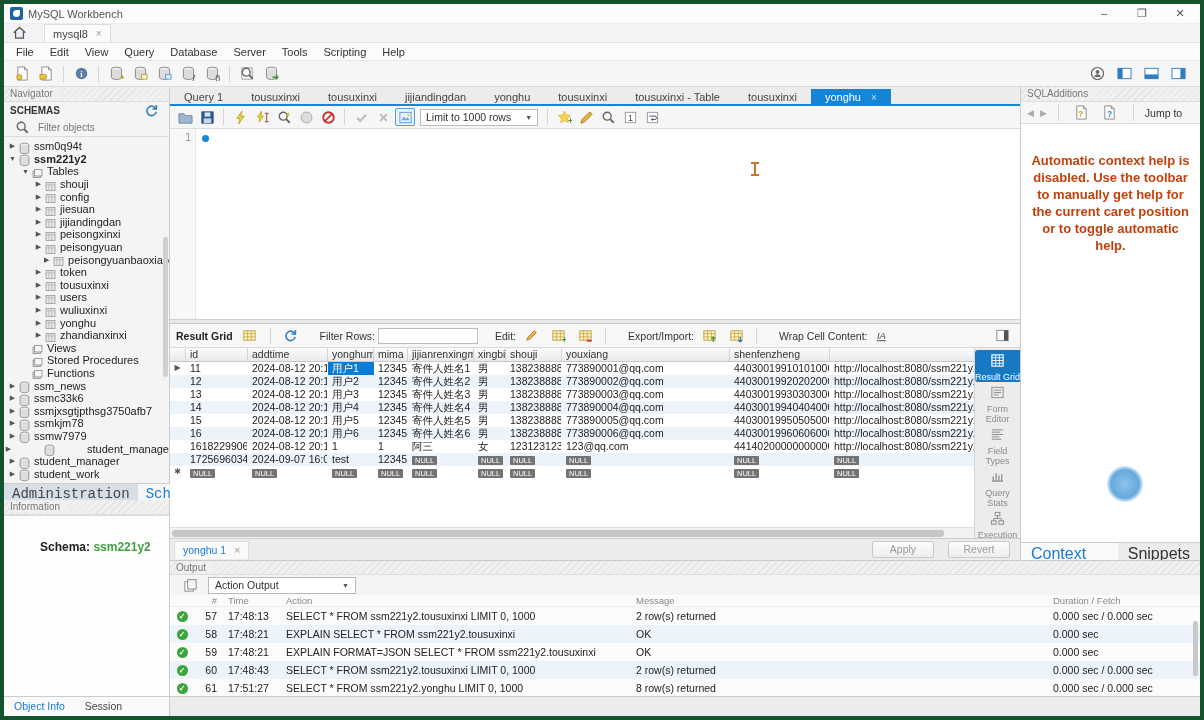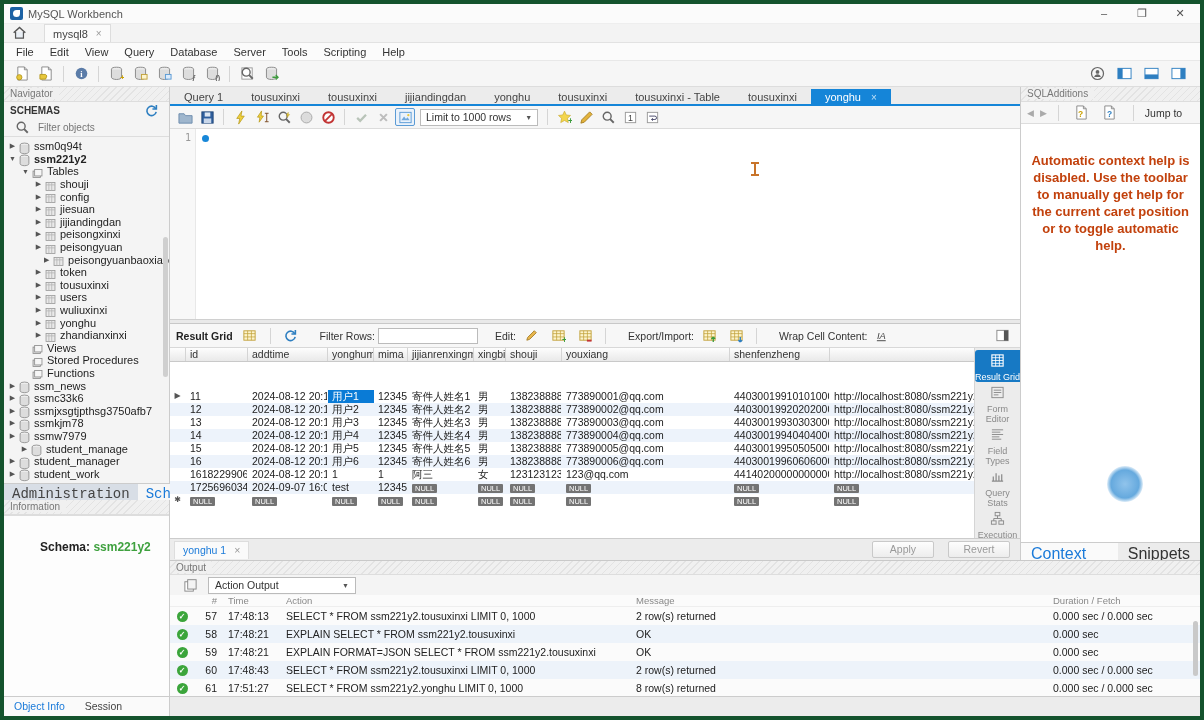--- a/index.html
+++ b/index.html
@@ -69,21 +69,21 @@
   .ibeam::before{content:""; position:absolute; left:4px; top:0; bottom:0; width:2px; background:#c8742a;}
   .ibeam::after{content:""; position:absolute; left:1px; top:0; width:8px; height:2px; background:#c8742a; box-shadow:0 12px 0 #c8742a;}
   .splitter { height:5px; background:#e9e9e9; border-top:1px solid #d0d0d0; border-bottom:1px solid #c8c8c8;}
   
   .res-toolbar { height:24px; background:#f7f7f7; border-bottom:1px solid #d8d8d8; display:flex; align-items:center; padding:0 6px; gap:3px; font-size:10.5px; color:#333;}
   .res-toolbar .lbl { font-weight:bold; color:#222; margin-right:2px;}
   .res-toolbar .lbl2 { color:#333; margin-left:14px;}
   .filter-input { width:100px; height:16px; border:1px solid #bbb; background:#fff;}
   .res-toolbar .right-toggle{ margin-left:auto;}
   .res-body { flex:1; display:flex; min-height:0;}
-  .grid-area { flex:1; display:flex; flex-direction:column; min-width:0; background:#fff;gap:28px;}
+  .grid-area { flex:1; display:flex; flex-direction:column; min-width:0; background:#fff;}
   .grid-head { height:14px; display:flex; background:linear-gradient(#fdfdfd,#e9e9e9); border-bottom:1px solid #c9c9c9; font-size:10.5px; color:#333;}
   .gh-cell { padding:0 4px; border-right:1px solid #d4d4d4; overflow:hidden; white-space:nowrap; flex:none;}
   .grid-rows { flex:none;}
   .g-row { height:13px; display:flex; font-size:10.5px;}
   .g-row.alt { background:#edf3fb;}
   .g-cell { padding:0 4px; flex:none; overflow:hidden; white-space:nowrap; border-right:1px solid transparent; color:#222;}
   .g-cell.sel { background:#0a7bd6; color:#fff;}
   .g-marker { text-align:center; color:#555; font-size:8px; padding-top:1px;}
   .null-badge { display:inline-block; background:#737373; color:#fff; font-size:7.5px; line-height:9px; padding:0 3px; border-radius:1px; vertical-align:middle;}
   .grid-empty { flex:1; background:#fff;}
@@ -537,21 +537,21 @@
           <div class="tree-row" style="padding-left: 4px;">
             <span class="arrow">▶</span>
             <span class="ticon">
               <svg width="15" height="15" viewBox="0 0 16 16">
                 <ellipse cx="8" cy="3.6" rx="5.4" ry="2.3" fill="#ececec" stroke="#888"></ellipse>
                 <path d="M2.6 3.6v8.4c0 1.3 2.4 2.4 5.4 2.4s5.4-1.1 5.4-2.4V3.6" fill="#ddd" stroke="#888"></path>
               </svg>
             </span>
             <span>ssmw7979</span>
           </div>
-          <div class="tree-row" style="padding-left: 16px;">
+          <div class="tree-row" style="padding-left: 0; justify-content: space-between;">
             <span class="arrow">▶</span>
             <span class="ticon">
               <svg width="15" height="15" viewBox="0 0 16 16">
                 <ellipse cx="8" cy="3.6" rx="5.4" ry="2.3" fill="#ececec" stroke="#888"></ellipse>
                 <path d="M2.6 3.6v8.4c0 1.3 2.4 2.4 5.4 2.4s5.4-1.1 5.4-2.4V3.6" fill="#ddd" stroke="#888"></path>
               </svg>
             </span>
             <span>student_manage</span>
           </div>
           <div class="tree-row" style="padding-left: 4px;">

